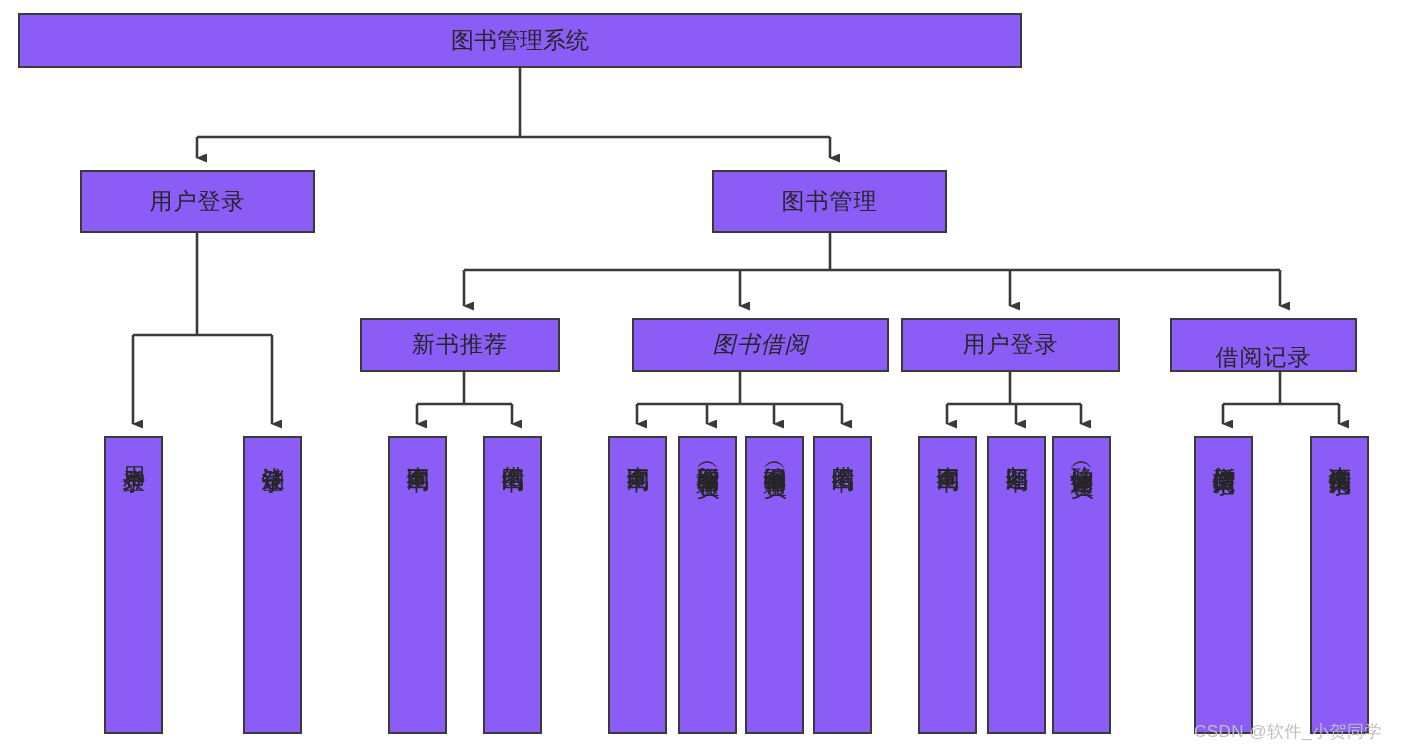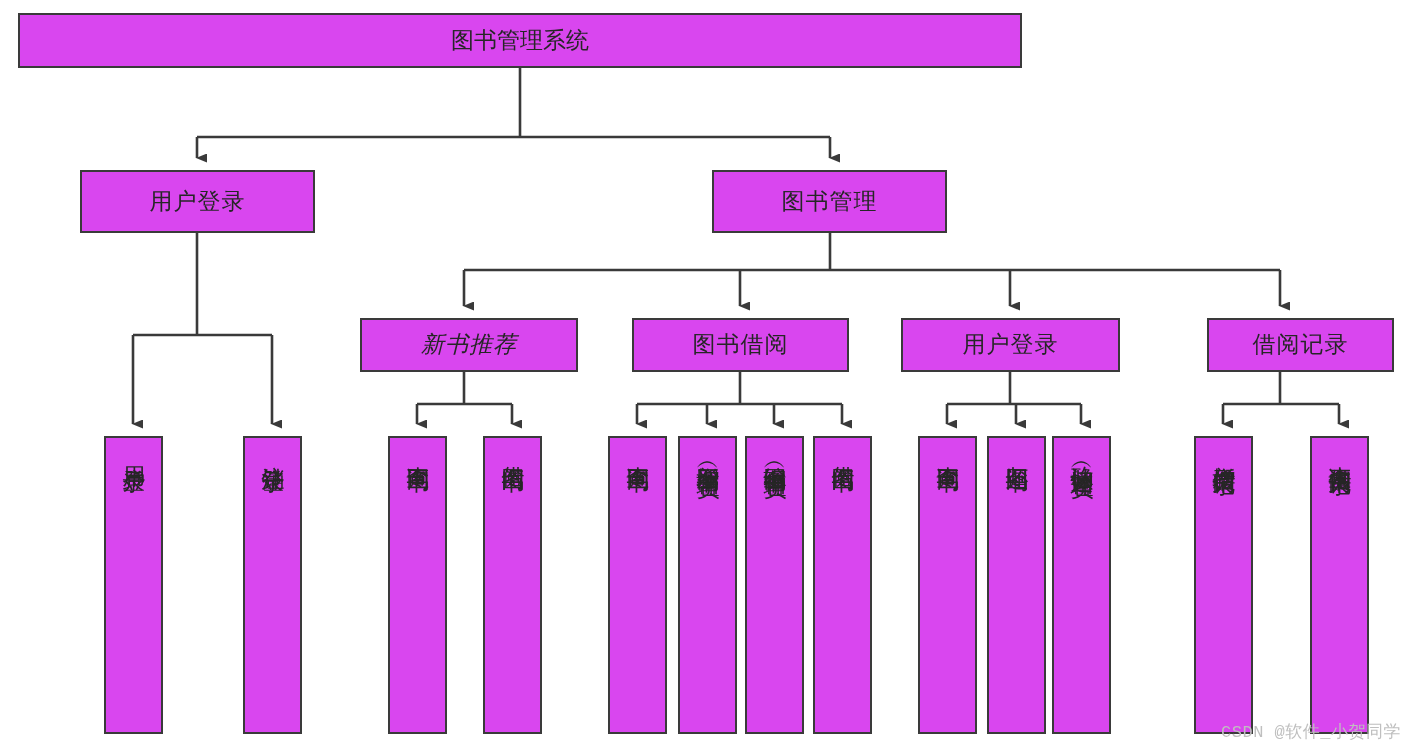--- a/index.html
+++ b/index.html
@@ -22,21 +22,21 @@
     position: absolute;
     left: 0;
     top: 0;
     width: 1405px;
     height: 747px;
     pointer-events: none;
   }
   .node {
     position: absolute;
     box-sizing: border-box;
-    background: #d946ef;
+    background: #8b5cf6;
     border: 2px solid #3a3a3a;
     display: flex;
     align-items: center;
     justify-content: center;
     color: #262626;
     z-index: 2;
   }
   .node.horiz {
     font-size: 23px;
     letter-spacing: 1px;
@@ -55,28 +55,27 @@
     text-orientation: upright;
     font-size: 23px;
     line-height: 1.12;
     letter-spacing: 1.5px;
     color: #262626;
     white-space: nowrap;
     display: block;
   }
   .watermark {
     position: absolute;
-    right: 4px;
+    right: 23px;
     bottom: 4px;
     font-size: 17px;
     color: #bfbfbf;
     letter-spacing: 0.5px;
     z-index: 3;
     white-space: nowrap;
-    font-family: Liberation Mono, monospace;
   }
 </style>
 </head>
 <body>
 
 <div id="canvas">
 
   <svg id="edges" viewBox="0 0 1405 747" xmlns="http://www.w3.org/2000/svg">
     <defs>
       <marker id="arw" markerWidth="9" markerHeight="11" refX="4.5" refY="10" orient="auto" markerUnits="userSpaceOnUse">
@@ -131,30 +130,30 @@
     <span>图书管理系统</span>
   </div>
 
   <div class="node horiz" style="left:80px; top:170px; width:235px; height:63px;">
     <span>用户登录</span>
   </div>
   <div class="node horiz" style="left:712px; top:170px; width:235px; height:63px;align-items:center;">
     <span>图书管理</span>
   </div>
 
-  <div class="node horiz" style="left:360px; top:318px; width:218px; height:54px;font-style:italic;">
+  <div class="node horiz" style="left:360px; top:318px; width:200px; height:54px;">
     <span>新书推荐</span>
   </div>
-  <div class="node horiz" style="left:632px; top:318px; width:217px; height:54px;">
+  <div class="node horiz" style="left:632px; top:318px; width:257px; height:54px;font-style:italic;">
     <span>图书借阅</span>
   </div>
   <div class="node horiz" style="left:901px; top:318px; width:219px; height:54px;">
     <span>用户登录</span>
   </div>
-  <div class="node horiz" style="left:1207px; top:318px; width:187px; height:54px;">
+  <div class="node horiz" style="left:1170px; top:318px; width:187px; height:54px;align-items:flex-end;">
     <span>借阅记录</span>
   </div>
 
   <div class="node vert" style="left:104px; top:436px; width:59px; height:298px;">
     <span class="vlabel">用户登录</span>
   </div>
   <div class="node vert" style="left:243px; top:436px; width:59px; height:298px;">
     <span class="vlabel">注销登录</span>
   </div>
 

